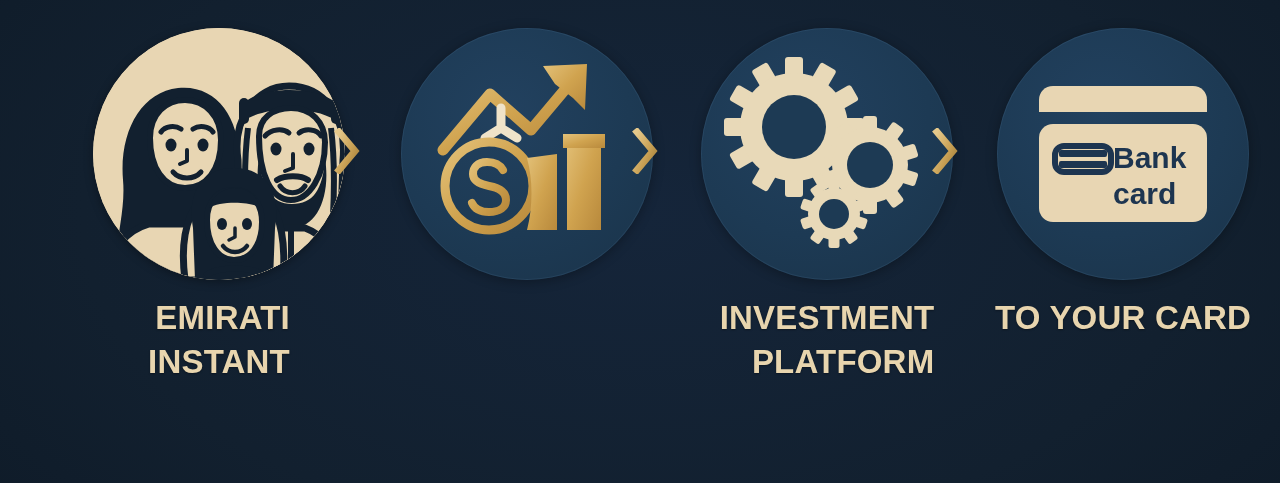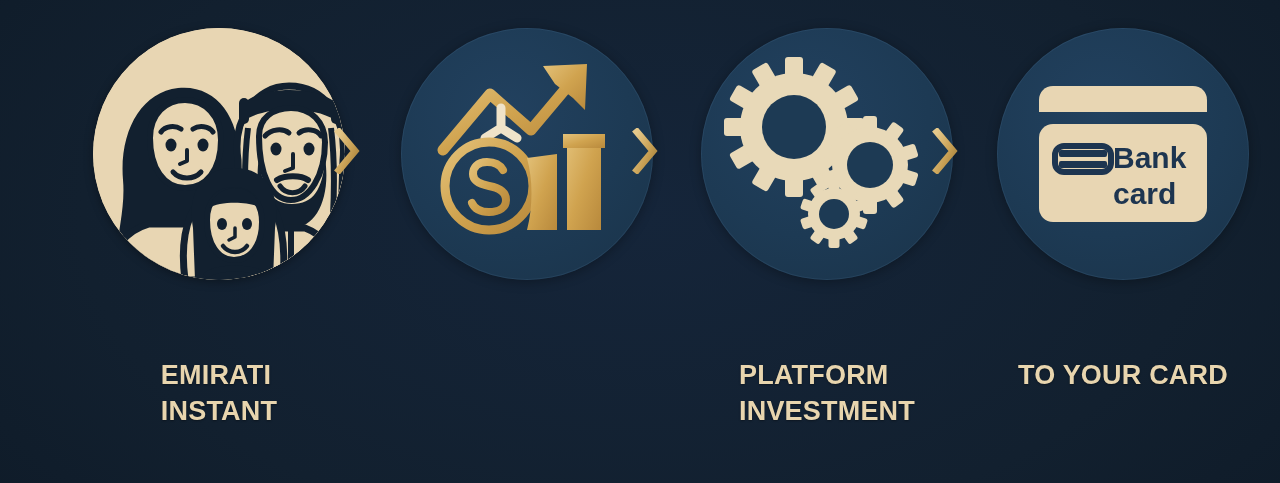--- a/index.html
+++ b/index.html
@@ -29,21 +29,20 @@
     flex-direction: row;
     align-items: flex-start;
     justify-content: center;
   }
   .step {
     position: relative;
     width: 252px;
     display: flex;
     flex-direction: column;
     align-items: center;
-    gap: 40px;
   }
   .step-1 { margin-left: 62px; }
   .step-2 { margin-left: 56px; }
   .step-3 { margin-left: 48px; }
   .step-4 { margin-left: 44px; }
 
   .circle {
     position: relative;
     margin-top: 28px;
     width: 252px;
@@ -58,24 +57,24 @@
     box-shadow: 0 2px 10px rgba(0,0,0,0.35);
     overflow: hidden;
   }
   .circle-blue {
     background: radial-gradient(circle at 42% 34%, #22415f 0%, #1d3a54 55%, #1a3349 100%);
     box-shadow: 0 2px 12px rgba(0,0,0,0.30), inset 0 0 0 1px rgba(130,175,215,0.10);
   }
   .circle svg { display: block; }
 
   .caption {
-    margin-top: 38px;
-    text-align: left;
+    margin-top: 16px;
+    text-align: right;
     color: #e8d5ae;
-    font-size: 27px;
+    font-size: 33px;
     font-weight: bold;
     line-height: 1.32;
     letter-spacing: 0.2px;
     white-space: nowrap;
     text-shadow: 0 1px 2px rgba(0,0,0,0.35);
   }
   .caption .cap-line { display: block; }
 
   .chev {
     position: absolute;
@@ -312,22 +311,22 @@
                     <rect x="-5.5" y="-34" width="11" height="13" rx="2.5"></rect>
                   </g>
               </g>
               <circle cx="0" cy="0" r="26"></circle>
               <circle cx="0" cy="0" r="15" fill="#1d3a54"></circle>
             </g>
           </g>
         </svg>
       </div>
       <div class="caption">
+        <span class="cap-line">INVESTMENT</span>
         <span class="cap-line">PLATFORM</span>
-        <span class="cap-line">INVESTMENT</span>
       </div>
     </div>
 
     <div class="step step-4">
       <div class="circle circle-blue">
         <svg width="200" height="200" viewBox="0 0 200 200" aria-hidden="true">
 
           <path d="M16 46 C16 38 22 32 30 32 L170 32 C178 32 184 38 184 46 L184 58 L16 58 Z" fill="#e8d6b3"></path>
 
           <rect x="16" y="70" width="168" height="98" rx="14" fill="#e8d6b3"></rect>

